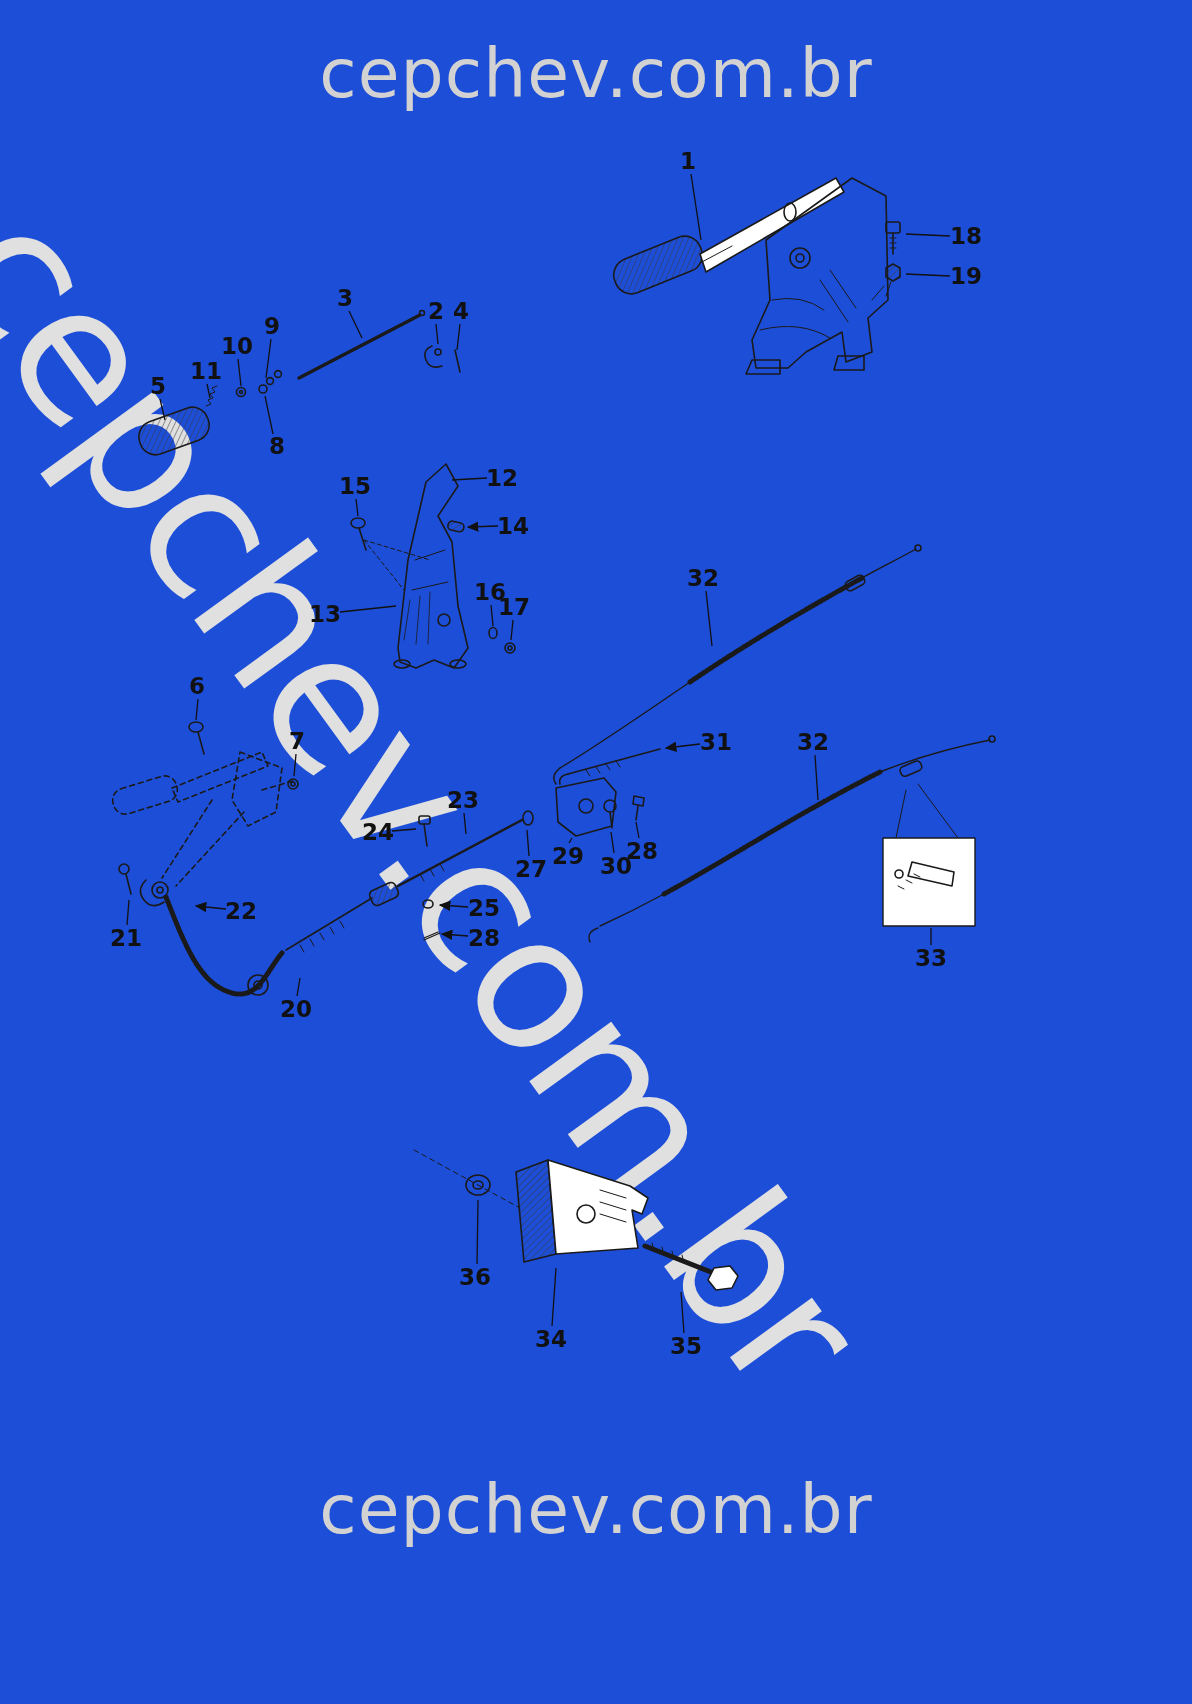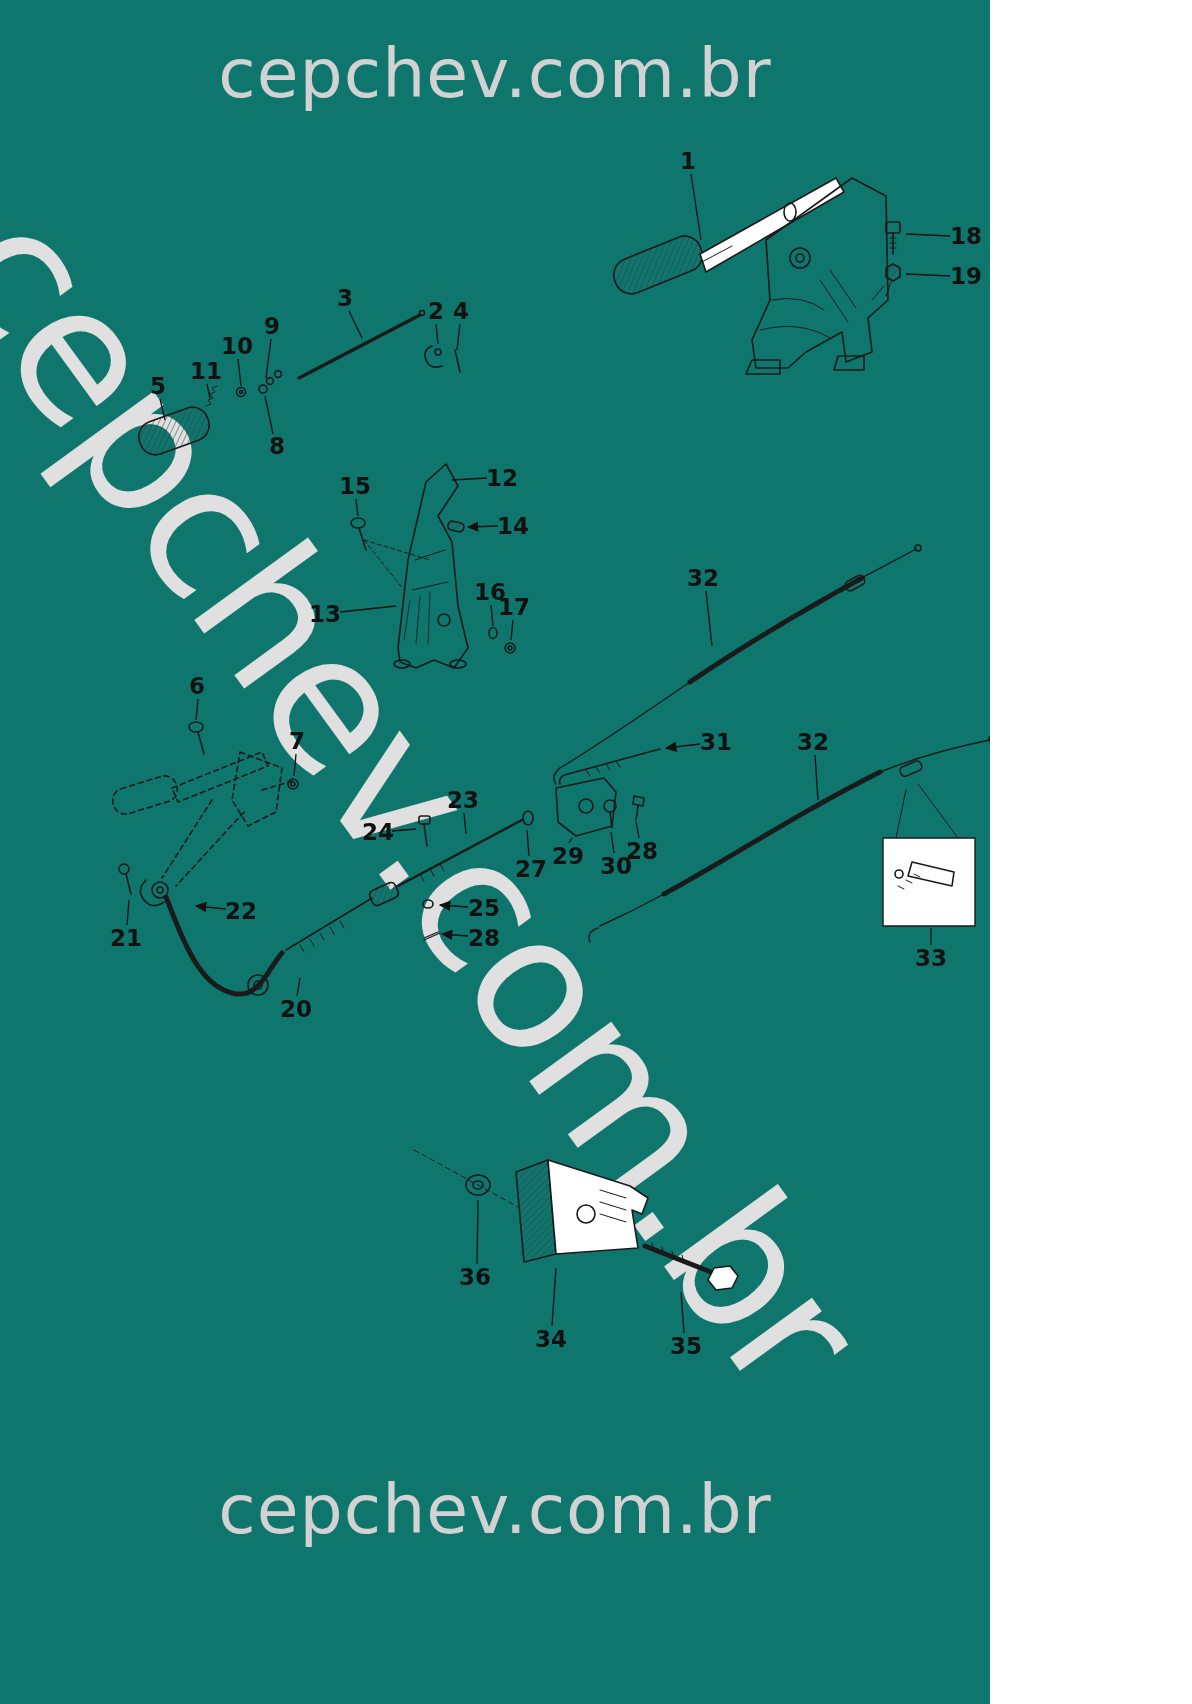--- a/index.html
+++ b/index.html
@@ -2,23 +2,23 @@
 <html><head>
 <meta charset="utf-8">
 <style>
   html, body {
     margin: 0;
     padding: 0;
     background: #ffffff;
   }
   .page {
     position: relative;
-    width: 990px;
+    width: 1192px;
     height: 1704px;
-    background: #0f766e;
+    background: #1d4ed8;
     overflow: hidden;
     font-family: "DejaVu Sans", sans-serif;
   }
   .wm {
     position: absolute;
     width: 100%;
     text-align: center;
     color: #d2d2d2;
     font-family: "DejaVu Sans", sans-serif;
     font-size: 68px;

